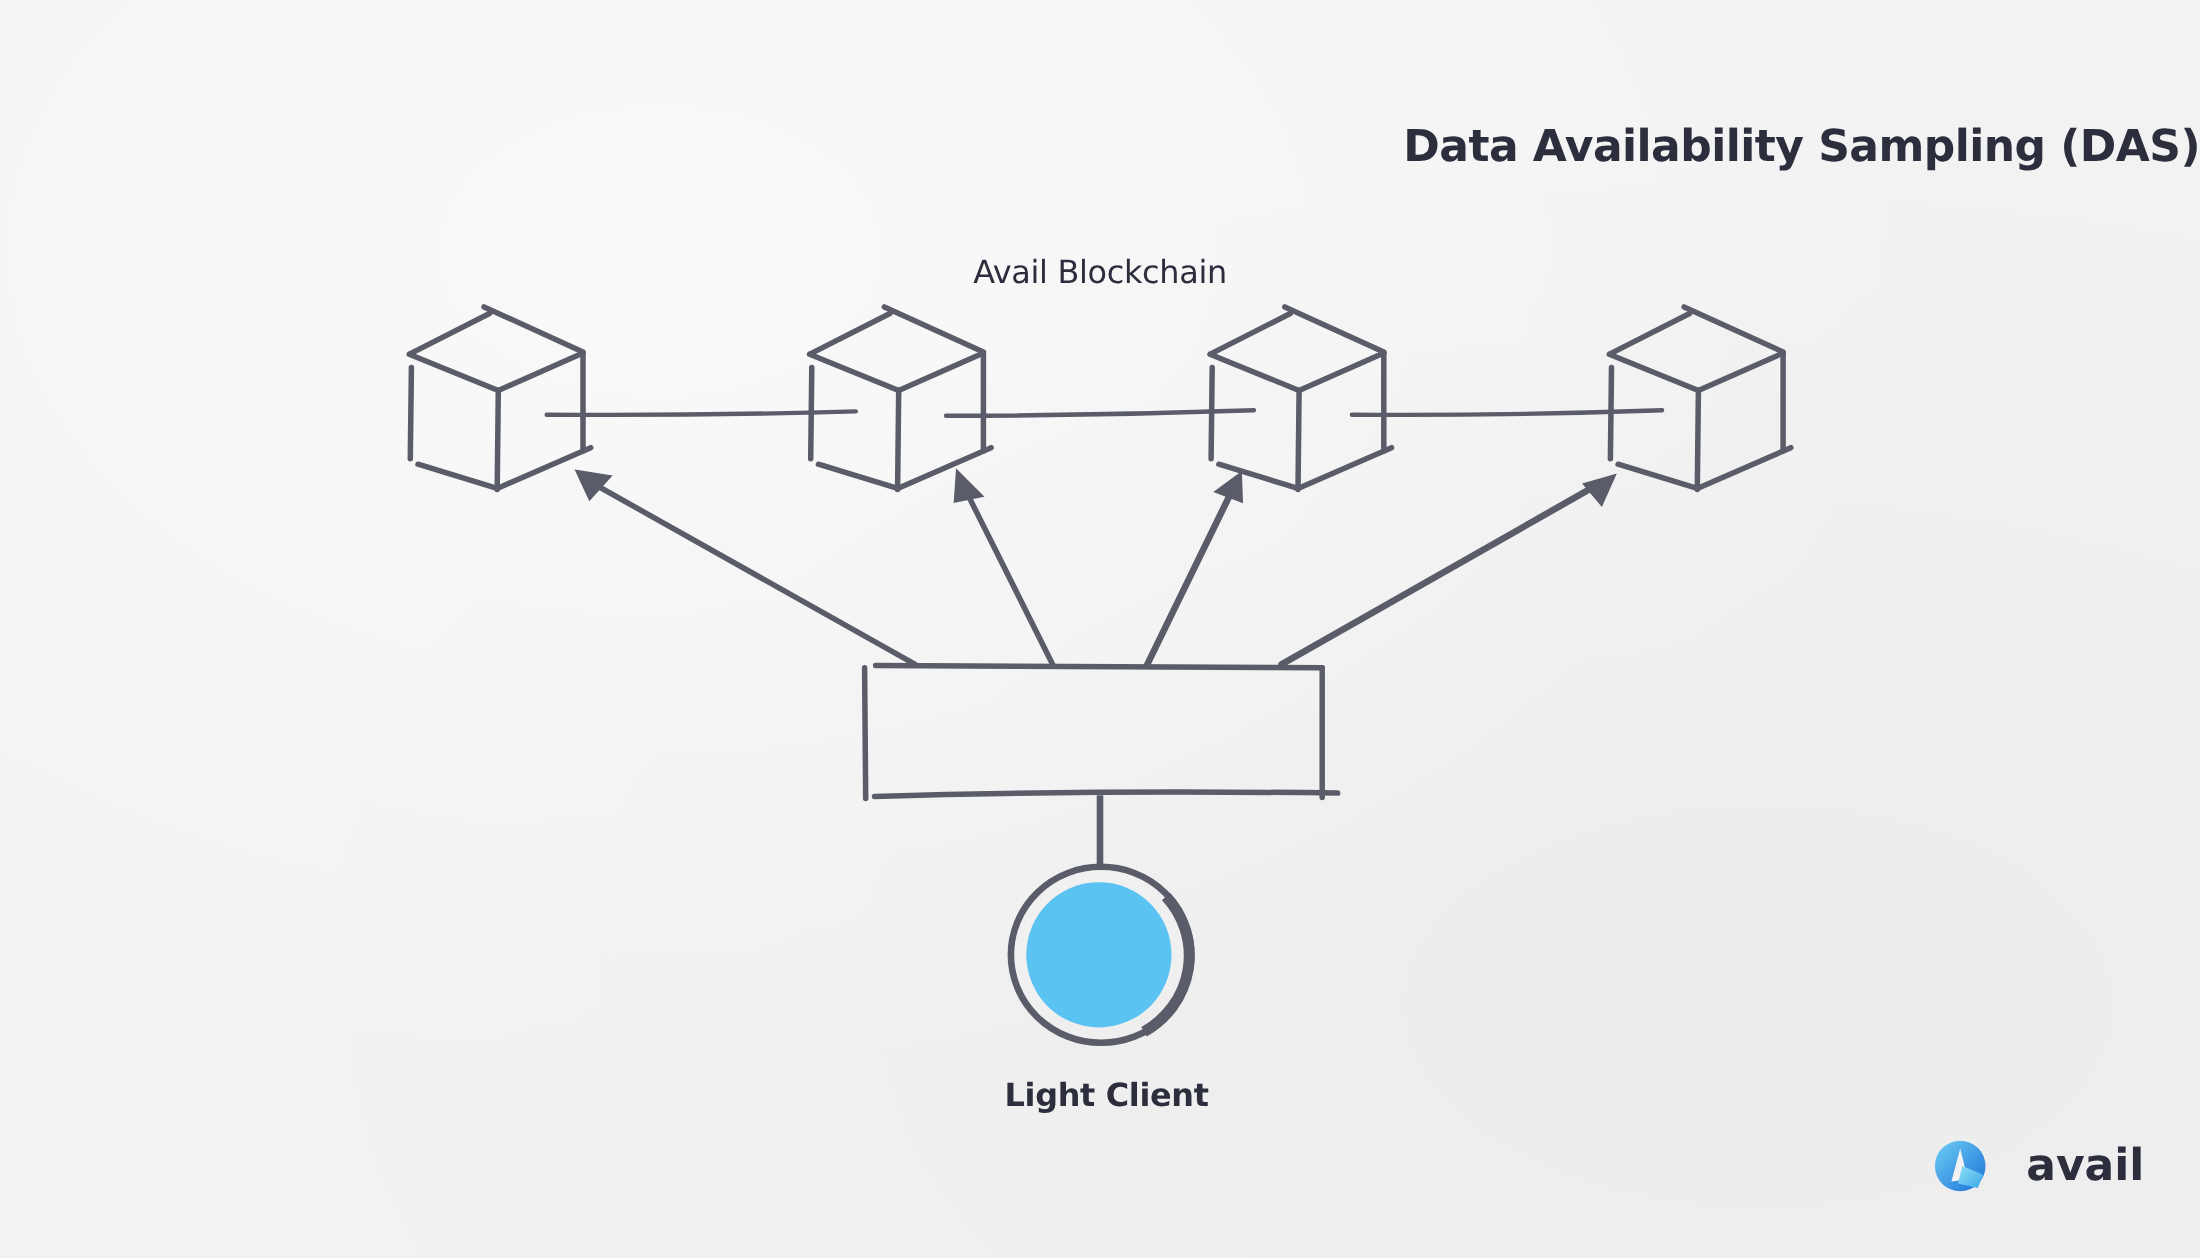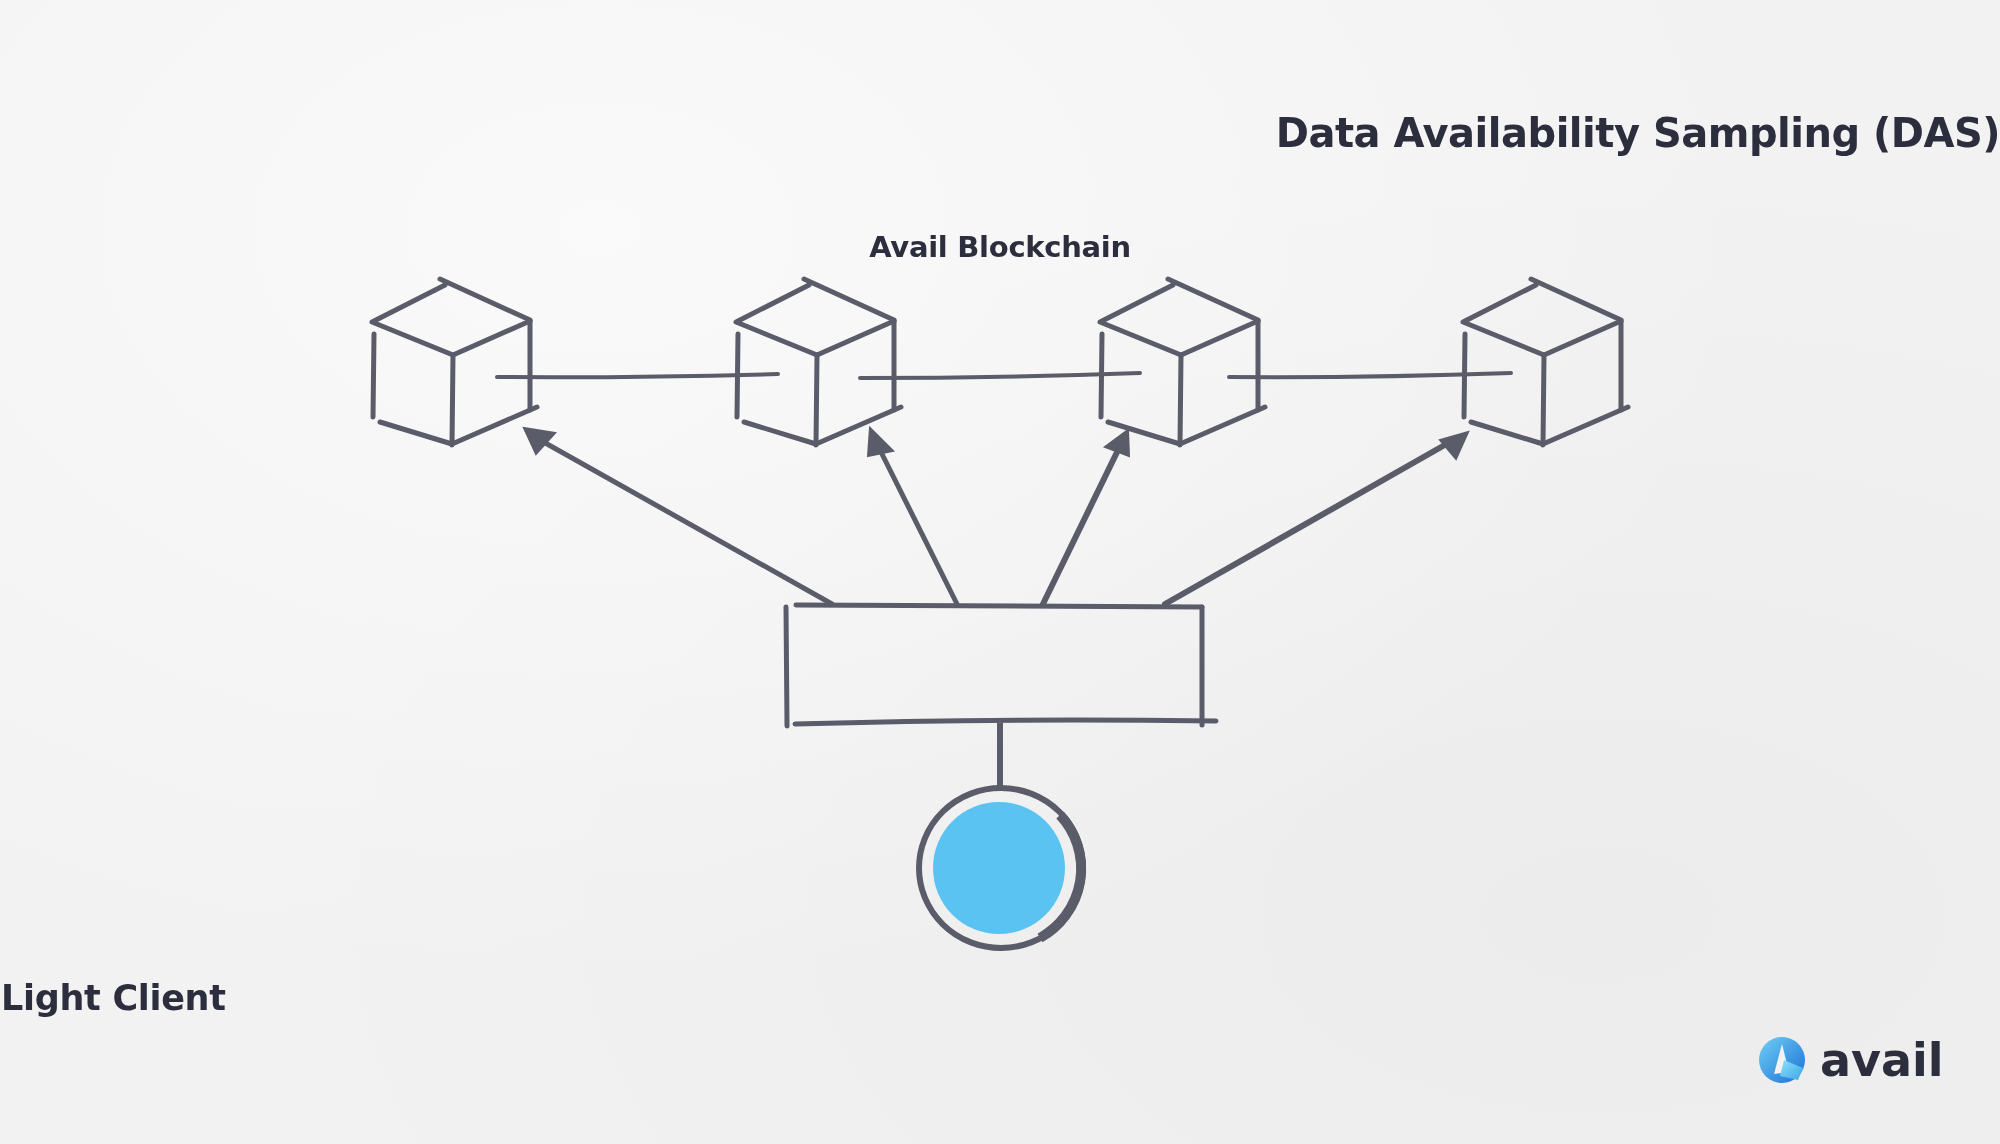--- a/index.html
+++ b/index.html
@@ -16,41 +16,41 @@
       radial-gradient(ellipse at 80% 80%, rgba(230,230,230,0.5), transparent 60%),
       #f2f2f2;
   }
   .title {
     position: absolute; left: 0; right: 0; top: 110px;
     text-align: right; font-size: 40px; font-weight: bold;
     color: #2c2e3d; letter-spacing: -0.5px;
   }
   .subtitle {
     position: absolute; left: 0; right: 0; top: 230px;
-    text-align: center; font-size: 29px; font-weight: bold;
+    text-align: center; font-size: 29px; font-weight: normal;
     color: #2c2e3d; letter-spacing: -0.3px;
   }
   svg.diagram { position: absolute; left: 0; top: 0; }
   .box-label {
     position: absolute; left: 790px; width: 420px; top: 622px;
     text-align: center; font-size: 29px; font-weight: bold;
     color: #2c2e3d; line-height: 38px; letter-spacing: -0.3px;
   }
   .client-label {
-    position: absolute; left: 1px; right: 0; top: 978px;
-    text-align: left; font-size: 35px; font-weight: bold;
+    position: absolute; left: 12px; right: 0; top: 978px;
+    text-align: center; font-size: 29px; font-weight: bold;
     color: #2c2e3d; letter-spacing: -0.3px;
   }
   .logo {
     position: absolute; left: 1758px; top: 1034px;
     display: flex; align-items: center; gap: 10px;
   }
   .logo-text {
-    font-size: 46px; font-weight: bold; color: #2c2e3d;
-    letter-spacing: 0px; line-height: 1;
+    font-size: 40px; font-weight: bold; color: #2c2e3d;
+    letter-spacing: 0px; line-height: 1; margin-left: 22px;
   }
 </style>
 </head>
 <body>
 
 <div class="bg"></div>
 
 <div class="title">Data Availability Sampling (DAS)</div>
 <div class="subtitle">Avail Blockchain</div>
 

